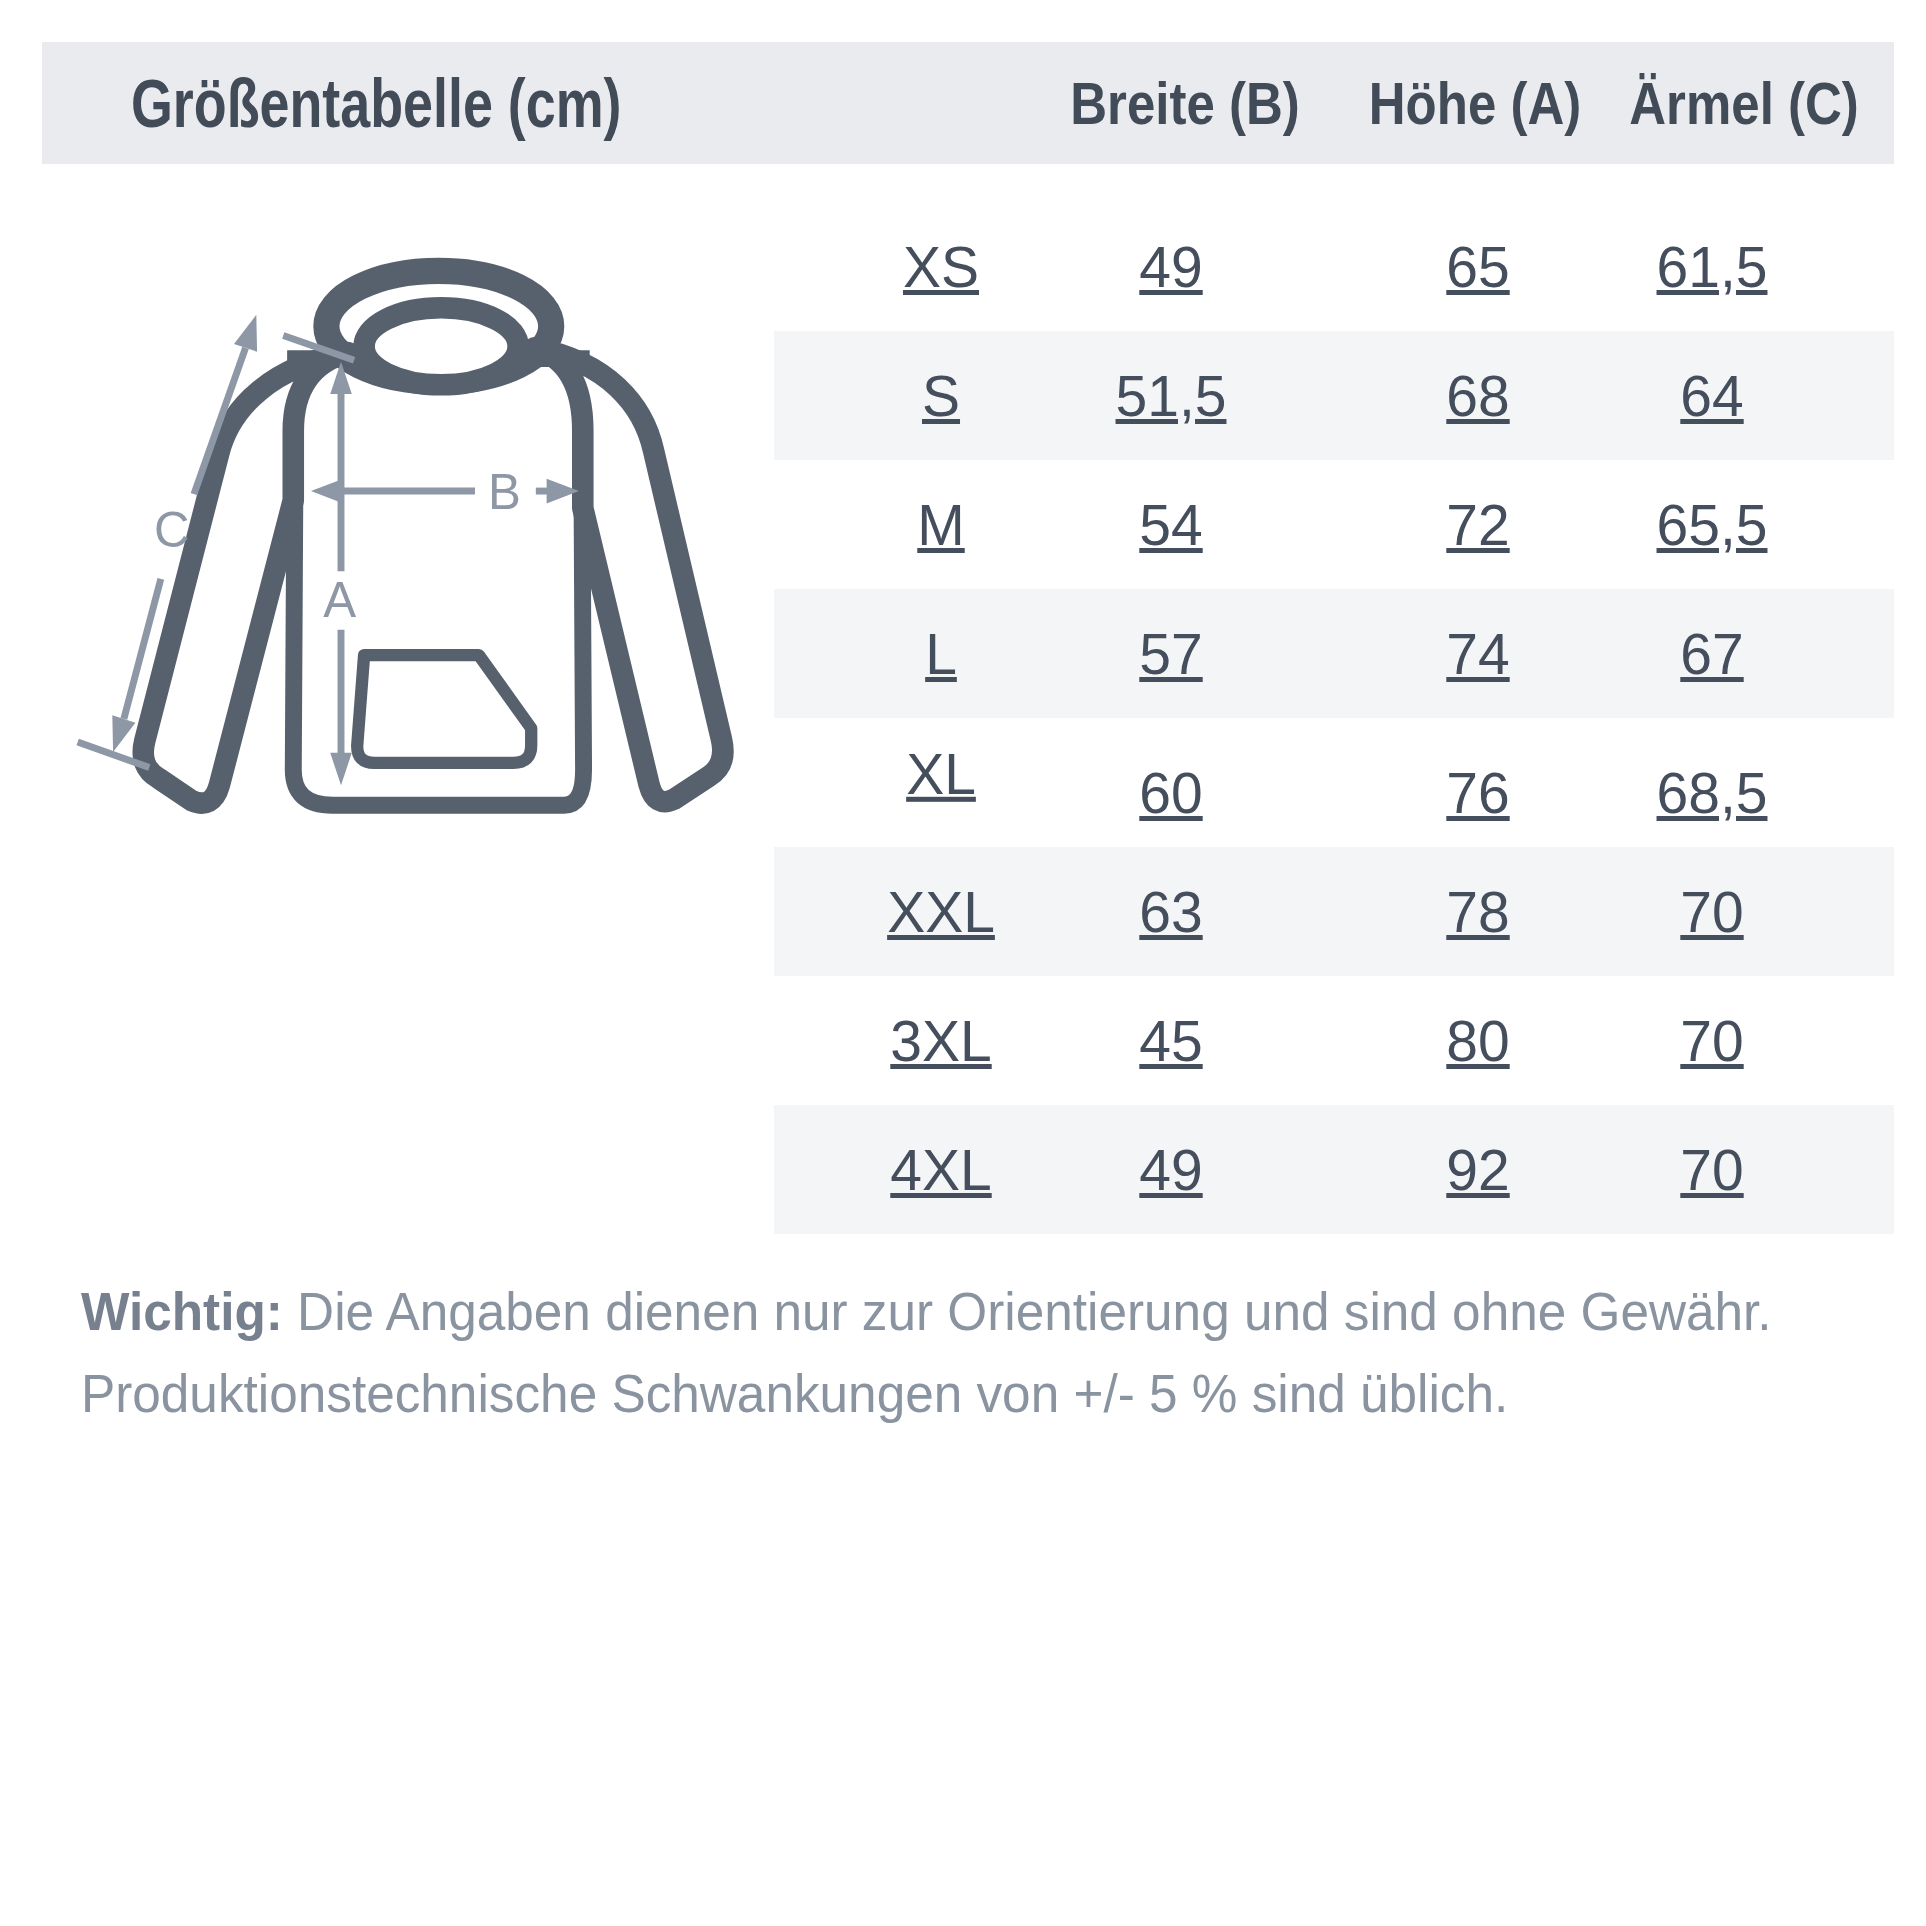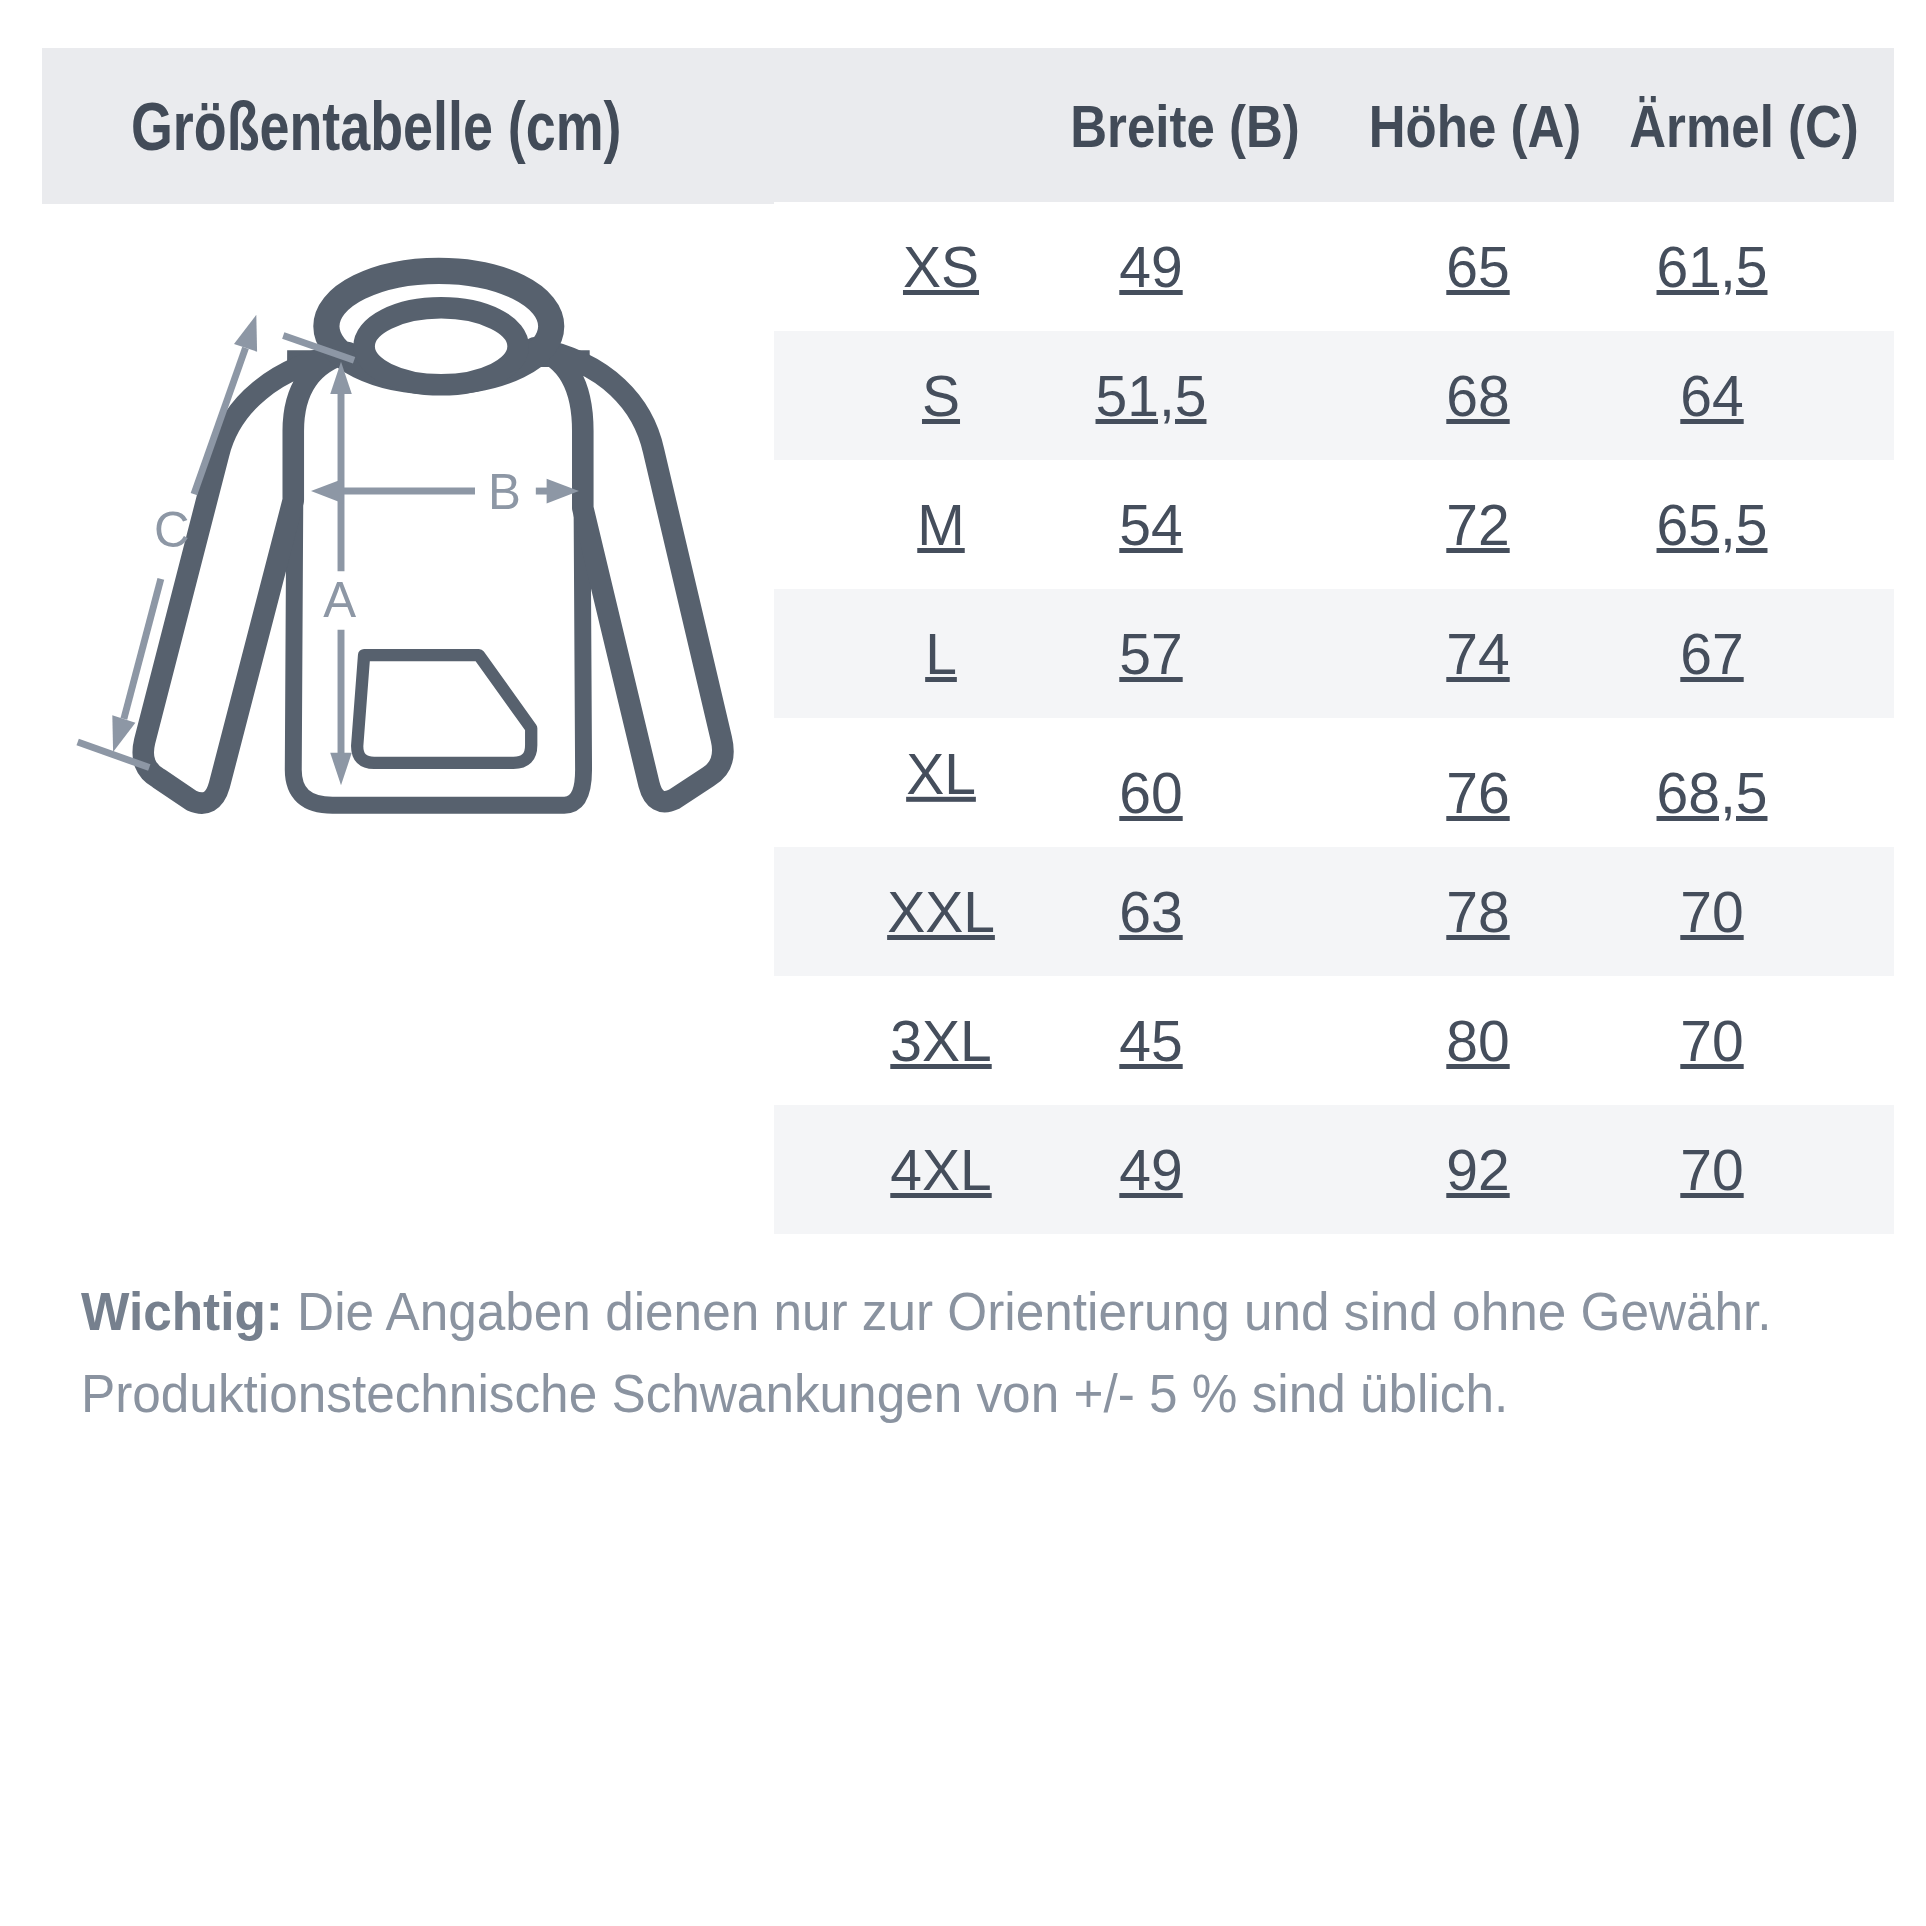--- a/index.html
+++ b/index.html
@@ -2,21 +2,21 @@
 <html style="font-size:12.3px"><head>
 <meta charset="utf-8">
 <style>
   html,body{margin:0;padding:0;background:#ffffff;}
   #canvas{
     position:relative;width:1926px;height:1926px;background:#ffffff;overflow:hidden;
     font-family:"Liberation Sans","DejaVu Sans",sans-serif;
   }
   
   .band{
-    position:absolute;left:42px;top:48px;width:1852px;height:156px;
+    position:absolute;left:42px;top:42px;width:1852px;height:122px;
     background:#eaebee;
   }
   .band .title{
     position:absolute;left:89px;top:50%;
     transform:translateY(-50%) scaleX(.78);transform-origin:left center;
     font-size:69px;font-weight:bold;color:#424b58;white-space:nowrap;display:inline-block;
   }
   .band .colhead{
     position:absolute;top:50%;
     transform:translate(-50%,-50%) scaleX(.85);
@@ -26,21 +26,21 @@
   #col-hoehe{left:1433px;}
   #col-aermel{left:1702px;}
   
   #size-table{position:absolute;left:774px;top:202px;width:1120px;}
   .trow{position:relative;height:129px;background:#ffffff;}
   .trow.alt{background:#f4f5f7;}
   .cell{
     position:absolute;top:50%;transform:translate(-50%,-50%);
     font-size:57px;color:#454e5c;white-space:nowrap;text-decoration:underline;
   }
-  .c0{left:167px;}.c1{left:377px;}.c2{left:680px;margin-left:24px;}.c3{left:938px;text-align:center;}
+  .c0{left:167px;}.c1{left:397px;}.c2{left:680px;margin-left:24px;}.c3{left:938px;text-align:center;}
   .trow.shift .cell.c0{transform:translate(-50%,-50%) translateY(-9.2px);}
   .trow.shift .cell.c1,.trow.shift .cell.c2,.trow.shift .cell.c3{
     transform:translate(-50%,-50%) translateY(10px);
   }
   
   .note{
     position:absolute;left:81px;top:1270px;width:1865px;
     font-size:54px;line-height:82px;color:#8a93a0;
     transform:scaleX(.95);transform-origin:left top;white-space:nowrap;
   }

